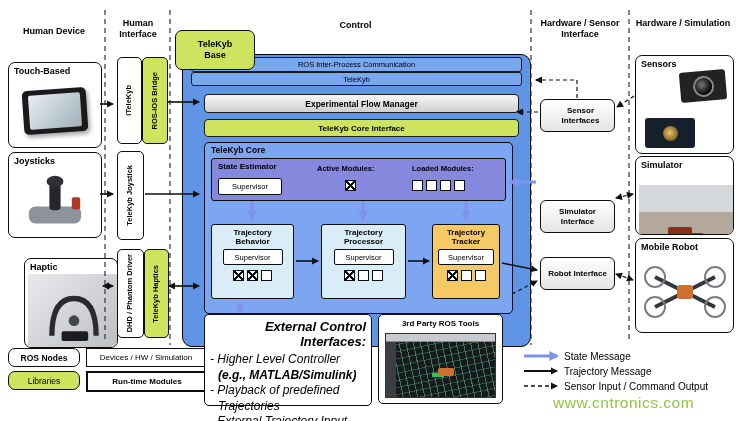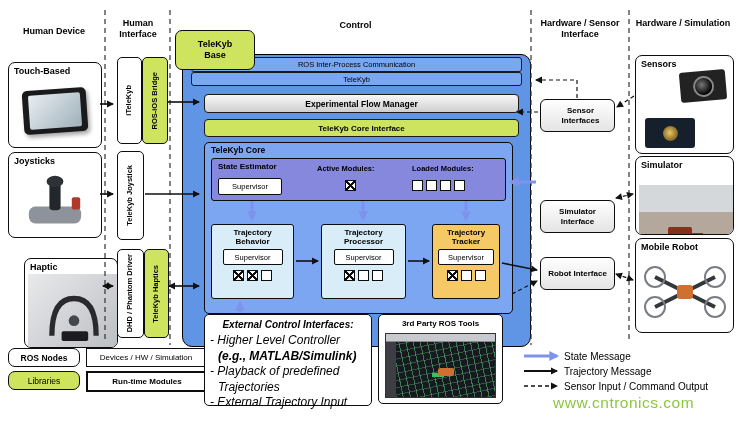--- a/index.html
+++ b/index.html
@@ -55,21 +55,21 @@
   .tbox{position:absolute;top:224px;height:75px;border:1px solid #0d0d0d;border-radius:3px;z-index:4;
     display:flex;flex-direction:column;align-items:center;box-sizing:border-box;}
   .tbox.lblue{background:#d9edf8;}
   .tbox.orange{background:#f5c966;}
   .tbox-title{font-size:8px;font-weight:bold;text-align:center;line-height:1.15;margin-top:3px;}
   .tbox .sup{width:58px;height:14px;margin-top:3px;}
   .tbox .chkrow{position:static;margin-top:5px;}
 
   .extbox{position:absolute;left:204px;top:314px;width:168px;height:92px;background:#fff;
     border:1.6px solid #0d0d0d;border-radius:5px;z-index:6;box-sizing:border-box;padding:4px 5px;}
-  .ext-title{font-size:10px;font-weight:bold;font-style:italic;text-align:center;margin-bottom:3px;}
+  .ext-title{font-size:13px;font-weight:bold;font-style:italic;text-align:right;margin-bottom:3px;}
   .ext-line{font-size:12px;font-style:italic;line-height:1.3;}
   .ext-line.indent{padding-left:8px;}
   .ext-line.strong{font-weight:bold;}
 
   .rostools{position:absolute;left:378px;top:314px;width:125px;height:90px;background:#fff;
     border:1.6px solid #0d0d0d;border-radius:5px;z-index:6;box-sizing:border-box;}
   .rt-title{font-size:8px;font-weight:bold;text-align:center;margin-top:4px;}
   .rviz{position:absolute;left:6px;top:18px;right:6px;bottom:5px;background:#55585e;border:1px solid #333;}
   .rviz-top{height:7px;background:#c8cad0;border-bottom:1px solid #888;}
   .rviz-left{position:absolute;left:0;top:8px;bottom:0;width:10px;background:#3c3e44;}

